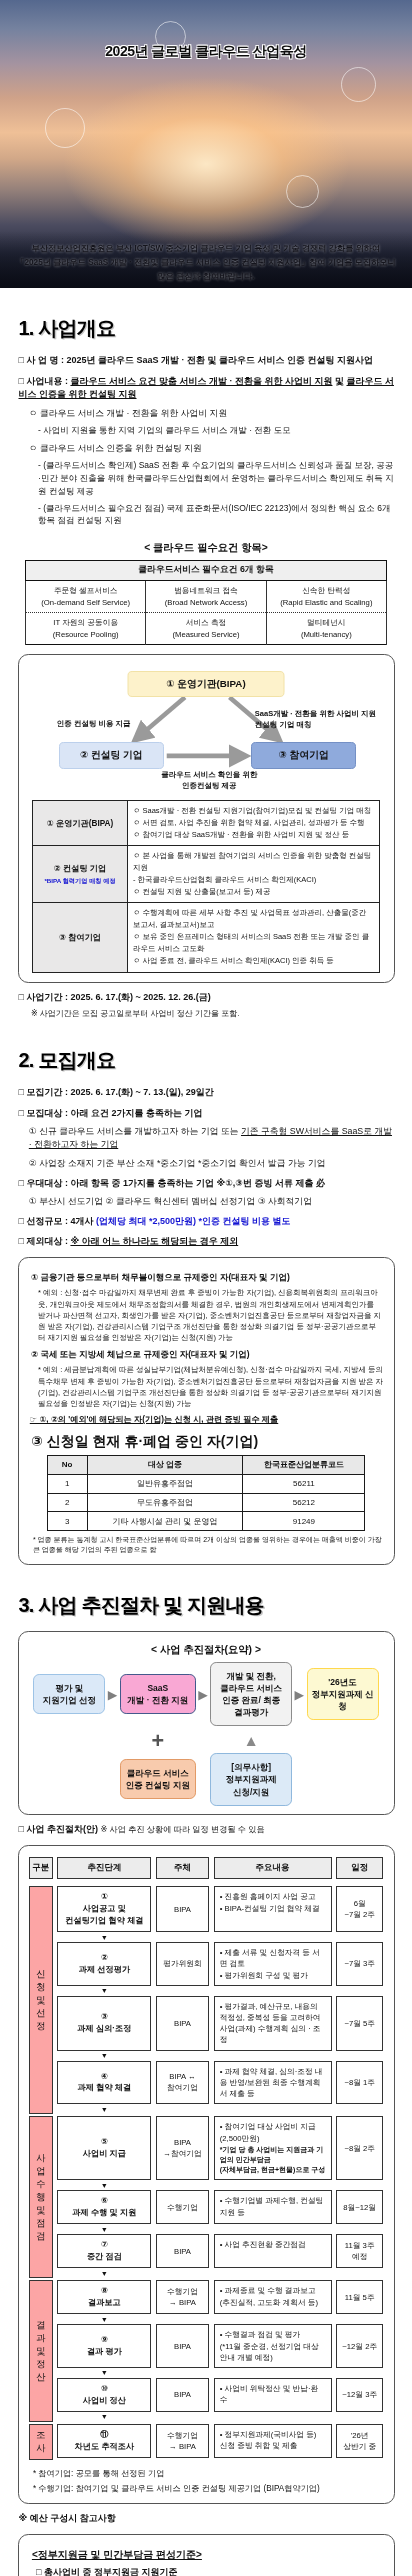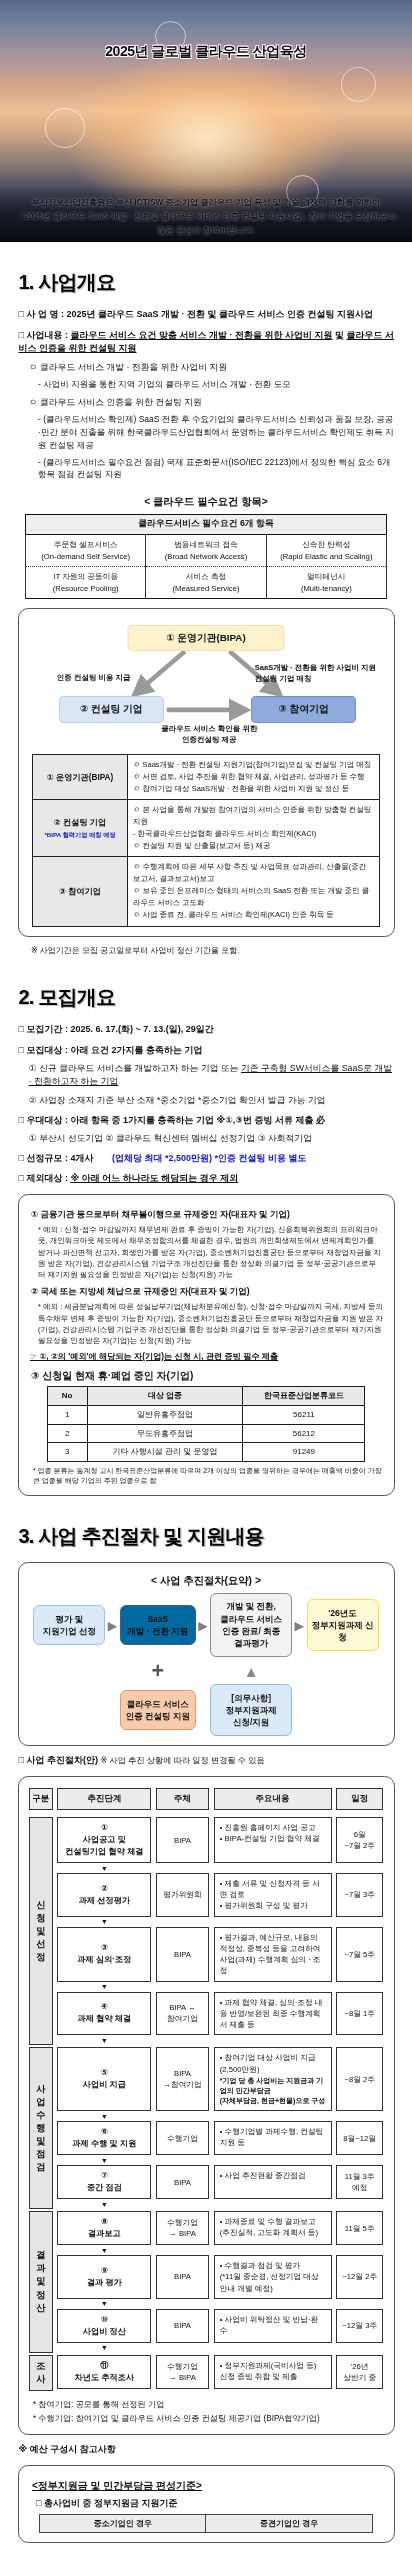--- a/index.html
+++ b/index.html
@@ -1,24 +1,24 @@
 <!DOCTYPE html>
 <html style="font-size:8.2px"><head>
 <meta charset="utf-8">
 <style>
   html,body{margin:0;padding:0;}
   body{width:412px;height:3937px;overflow:hidden;background:#fff;color:#111;
        font-family:"Liberation Sans","DejaVu Sans",sans-serif;}
   .pre{white-space:pre-line;}
-  .blue{color:#1414d2;margin-left:16px;}
+  .blue{color:#1414d2;}
   .ul{text-decoration:underline;}
   .ul-th{text-decoration:underline;text-decoration-thickness:1px;}
 
   
-  .hero{position:relative;width:412px;height:242px;overflow:hidden;
+  .hero{position:relative;width:412px;height:288px;overflow:hidden;
     background:linear-gradient(180deg,#55688e 0%,#75829f 10%,#a493a0 22%,#cfa289 34%,#efc097 46%,#d2a888 55%,#94807a 66%,#4c4c60 78%,#2a2e42 88%,#191d2b 100%);}
   .hero-glow{position:absolute;left:50%;top:57%;width:289px;height:175px;transform:translate(-50%,-50%);
     background:radial-gradient(ellipse,rgba(255,235,200,.95) 0%,rgba(255,195,130,.55) 38%,rgba(255,180,110,0) 70%);}
   .hero-city{position:absolute;bottom:0;left:0;width:100%;height:57px;
     background:linear-gradient(0deg,rgba(8,10,18,.9) 0%,rgba(8,10,18,.45) 55%,rgba(8,10,18,0) 100%);}
   .deco-circle{position:absolute;border:0.8px solid rgba(255,255,255,.55);border-radius:50%;}
   .dc1{width:38px;height:38px;left:45px;top:108px;}
   .dc2{width:33px;height:33px;right:36px;top:67px;}
   .dc3{width:29px;height:29px;left:155px;top:20.6px;}
   .dc4{width:31px;height:31px;right:93px;top:175px;}
@@ -70,35 +70,35 @@
   .sd-lbl-bottom{left:125px;top:104px;width:111px;text-align:center;}
   .t-sd{width:98%;margin:4.1px auto 1px;border-top:1.3px solid #111;border-bottom:1.3px solid #111;}
   .t-sd td{border:0.7px solid #222;padding:4.1px 5.2px;font-size:7.5px;line-height:1.6;}
   .t-sd .role{width:83px;background:#e9e8e8;text-align:center;font-weight:800;font-size:8.2px;}
   .t-sd .rsub{display:block;font-size:6.2px;color:#1414d2;font-weight:800;margin-top:1px;}
 
   
   .sum-row{display:grid;grid-template-columns:72px 14.4px 76px 14.4px 82px 14.4px 72px;justify-content:center;align-items:center;}
   .sb{border-radius:6.2px;padding:6.7px 3.1px;text-align:center;font-weight:800;font-size:8.5px;line-height:1.45;}
   .sb1{background:#dbe9f8;border:0.8px solid #9dc3e6;}
-  .sb2{background:#0369a1;border:0.8px solid #44598c;}
+  .sb2{background:#f9a8d4;border:0.8px solid #44598c;}
   .sb3{background:#f2f2f2;border:0.8px solid #8c8c8c;}
   .sb4{background:#fdf9d2;border:1px solid #ffd84d;}
   .sb-or{background:#f8cbad;border:0.8px solid #e29a66;}
   .sb-bl{background:#dceaf7;border:0.8px solid #8fb8dd;}
   .sarr{text-align:center;font-size:12.4px;font-weight:900;color:#7f7f7f;}
   .splus{grid-column:3;text-align:center;font-size:21.6px;font-weight:900;color:#555;line-height:1;margin:3.1px 0 2.1px;}
   .suparr{grid-column:5;text-align:center;font-size:15.5px;font-weight:900;color:#8a8a8a;line-height:1;margin:3.1px 0 2.1px;}
 
   
   .ph{display:grid;grid-template-columns:24px 94px 53px 1fr 47px;gap:4.6px;margin:3.1px 0 7.2px;}
   .phc{border:0.8px solid #333;background:#ececec;text-align:center;font-weight:800;font-size:8.5px;padding:4.1px 1px;}
   .pgr{display:grid;grid-template-columns:24px 1fr;gap:4.6px;margin-bottom:2.1px;}
-  .glab{border:0.8px solid #333;background:#e5e5e5;display:flex;align-items:center;justify-content:center;
-        text-align:center;font-weight:700;font-size:9.3px;line-height:1.4;padding:4.1px 5.7px;word-break:break-all;}
+  .glab{border:0.8px solid #333;background:#fca5a5;display:flex;align-items:center;justify-content:center;
+        text-align:center;font-weight:400;font-size:9.3px;line-height:1.4;padding:4.1px 5.7px;word-break:break-all;}
   .prow{display:grid;grid-template-columns:94px 53px 1fr 47px;gap:4.6px;align-items:stretch;}
   .pcell{border:0.8px solid #333;display:flex;align-items:center;justify-content:center;
          text-align:center;padding:4.1px 2.6px;font-size:7.7px;line-height:1.45;}
   .pstep{font-weight:800;font-size:8.2px;}
   .pcont{display:block;text-align:left;padding:4.1px 5.2px;}
   .pcont .bnote{font-weight:900;font-size:7px;margin-top:1px;}
   .parr{width:94px;text-align:center;font-size:7.2px;color:#111;margin:0.5px 0;}
   .pfn{font-size:8.2px;font-weight:500;margin:7.2px 0 0 4.1px;line-height:1.6;}
 
   
@@ -195,41 +195,42 @@
       <tr>
         <td class="role">③ 참여기업</td>
         <td class="pre">ㅇ 수행계획에 따른 세부 사항 추진 및 사업목표 성과관리, 산출물(중간보고서, 결과보고서)보고
 ㅇ 보유 중인 온프레미스 형태의 서비스의 SaaS 전환 또는 개발 중인 클라우드 서비스 고도화
 ㅇ 사업 종료 전, 클라우드 서비스 확인제(KACI) 인증 취득 등</td>
       </tr>
     </tbody>
       </table>
   </div>
 
+  <div class="d0">□ 사업기간 : 2025. 6. 17.(화) ~ 2025. 12. 26.(금)</div>
   <div class="nt" style="margin-left:13.4px;">※ 사업기간은 모집 공고일로부터 사업비 정산 기간을 포함.</div>
 </div>
 
 <div class="sec">
   <div class="h1">2. 모집개요</div>
   <div class="d0">□ 모집기간 :  2025. 6. 17.(화) ~ 7. 13.(일), 29일간</div>
   <div class="d0">□ 모집대상 : 아래 요건 2가지를 충족하는 기업</div>
   <div class="d1"><span>① 신규 클라우드 서비스를 개발하고자 하는 기업 또는 </span><span class="ul">기존 구축형 SW서비스를 SaaS로 개발 · 전환하고자 하는 기업</span></div>
   <div class="d1">② 사업장 소재지 기준 부산 소재 *중소기업 *중소기업 확인서 발급 가능 기업</div>
   <div class="d0">□ 우대대상 : 아래 항목 중 1가지를 충족하는 기업 ※①,③번 증빙 서류 제출 必</div>
   <div class="d1">① 부산시 선도기업 ② 클라우드 혁신센터 멤버십 선정기업 ③ 사회적기업</div>
   <div class="d0"><span>□ 선정규모 : 4개사 </span><span class="blue">(업체당 최대 *2,500만원) *인증 컨설팅 비용 별도</span></div>
   <div class="d0"><span>□ 제외대상 : </span><span class="ul-th">※ 아래 어느 하나라도 해당되는 경우 제외</span></div>
 
   <div class="rbox">
     <div class="nt0" style="margin-left:2.1px;font-size:8.5px;font-weight:600;">① 금융기관 등으로부터 채무불이행으로 규제중인 자(대표자 및 기업)</div>
     <div class="nt" style="margin-left:9.3px;font-size:7.5px;">* 예외 : 신청·접수 마감일까지 채무변제 완료 후 증빙이 가능한 자(기업), 신용회복위원회의 프리워크아웃, 개인워크아웃 제도에서 채무조정합의서를 체결한 경우, 법원의 개인회생제도에서 변제계획인가를 받거나 파산면책 선고자, 회생인가를 받은 자(기업), 중소벤처기업진흥공단 등으로부터 재창업자금을 지원 받은 자(기업), 건강관리시스템 기업구조 개선진단을 통한 정상화 의결기업 등 정부·공공기관으로부터 재기지원 필요성을 인정받은 자(기업)는 신청(지원) 가능</div>
     <div class="nt0" style="margin-left:2.1px;font-size:8.5px;font-weight:600;">② 국세 또는 지방세 체납으로 규제중인 자(대표자 및 기업)</div>
     <div class="nt" style="margin-left:9.3px;font-size:7.5px;">* 예외 : 세금분납계획에 따른 성실납부기업(체납처분유예신청), 신청·접수 마감일까지 국세, 지방세 등의 특수채무 변제 후 증빙이 가능한 자(기업), 중소벤처기업진흥공단 등으로부터 재창업자금을 지원 받은 자(기업), 건강관리시스템 기업구조 개선진단을 통한 정상화 의결기업 등 정부·공공기관으로부터 재기지원 필요성을 인정받은 자(기업)는 신청(지원) 가능</div>
     <div class="nt0 ul" style="margin-left:1px;font-weight:700;">☞ ①, ②의 '예외'에 해당되는 자(기업)는 신청 시, 관련 증빙 필수 제출</div>
-    <div class="nt0" style="margin-left:2.1px;font-size:10px;font-weight:600;">③ 신청일 현재 휴·폐업 중인 자(기업)</div>
+    <div class="nt0" style="margin-left:2.1px;font-size:14px;font-weight:600;">③ 신청일 현재 휴·폐업 중인 자(기업)</div>
     <table class="t-std" style="width:90%;">
       <tbody>
           <tr>
         <th style="width:31px;">No</th>
         <th>대상 업종</th>
         <th style="width:113px;">한국표준산업분류코드</th>
       </tr>
       <tr>
             <td>1</td>
             <td>일반유흥주점업</td>

